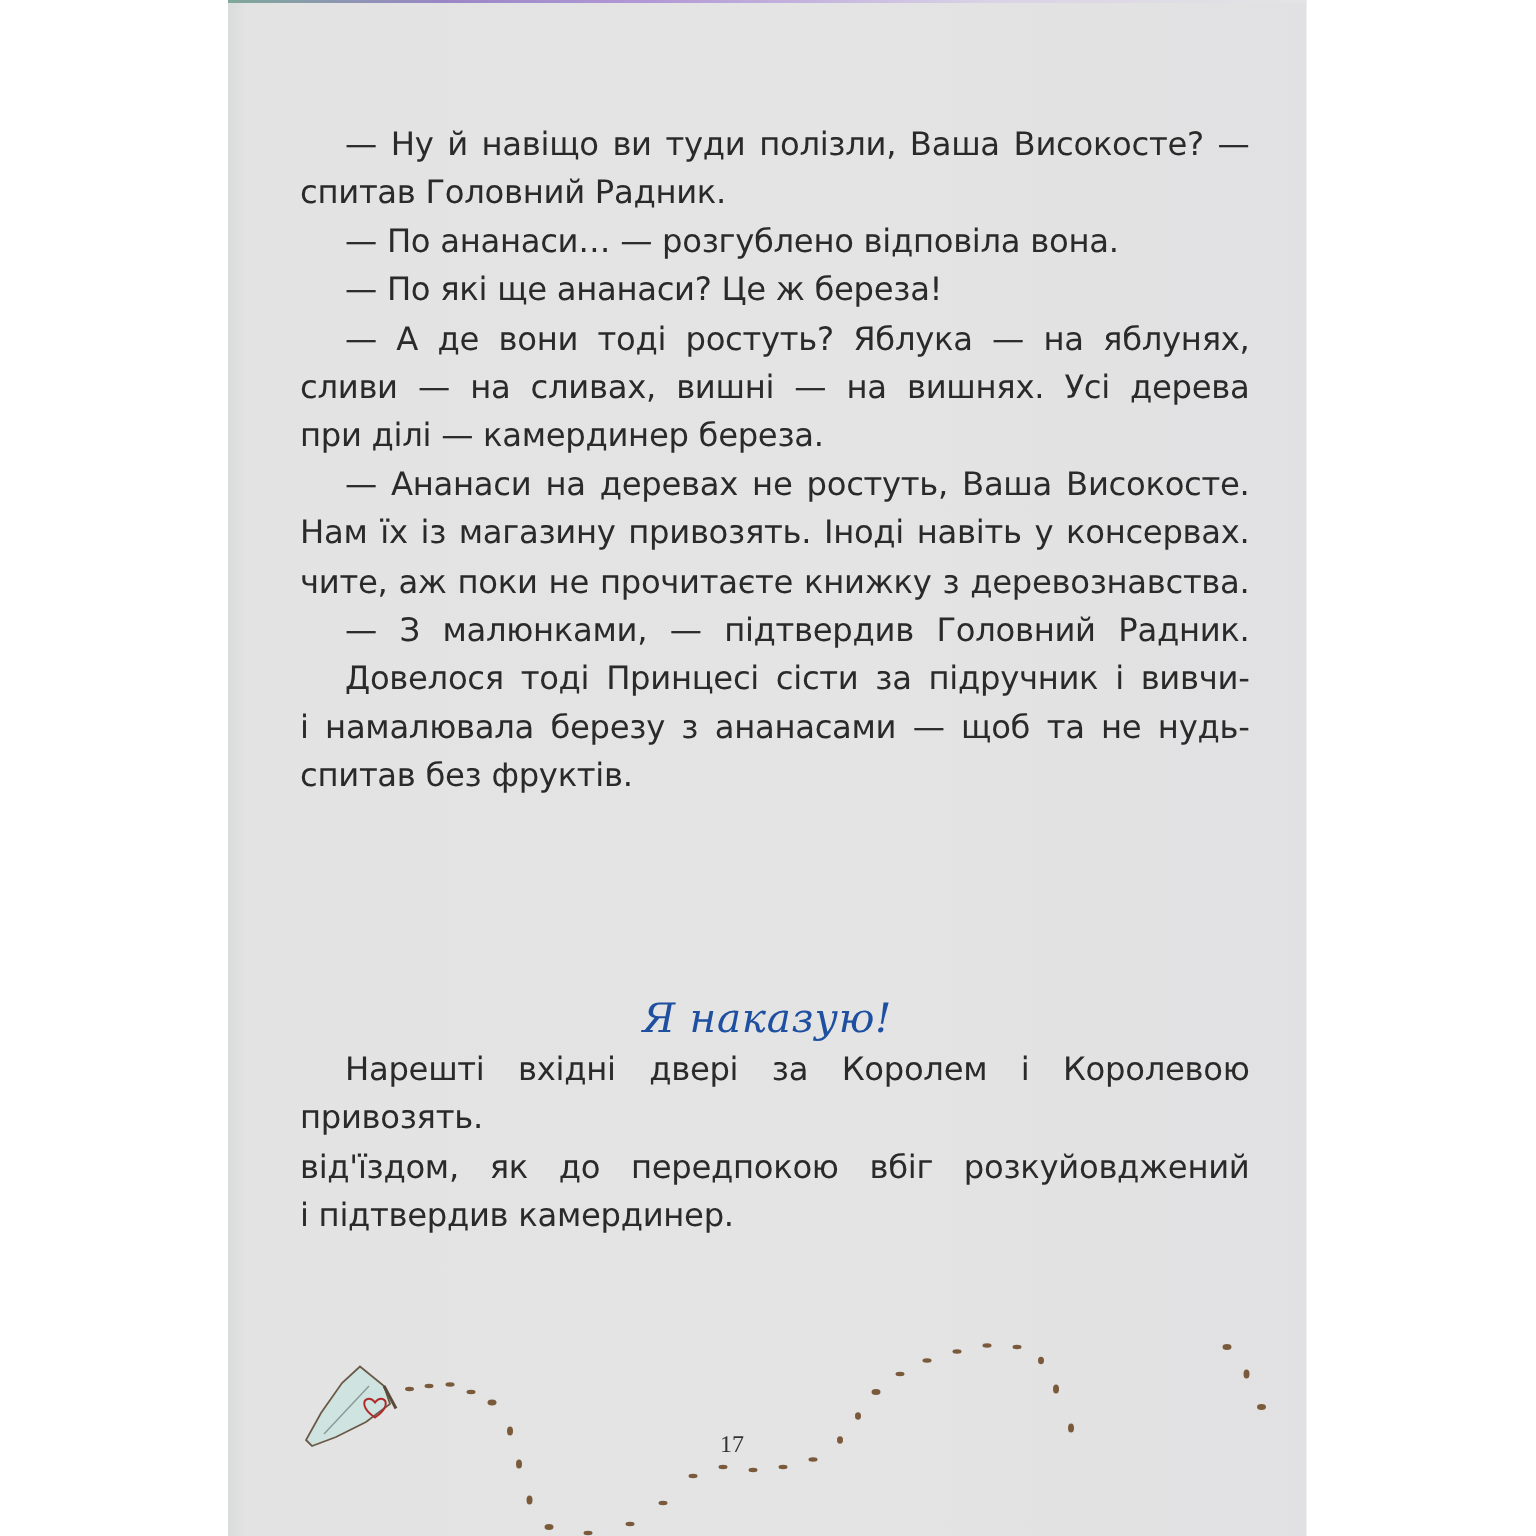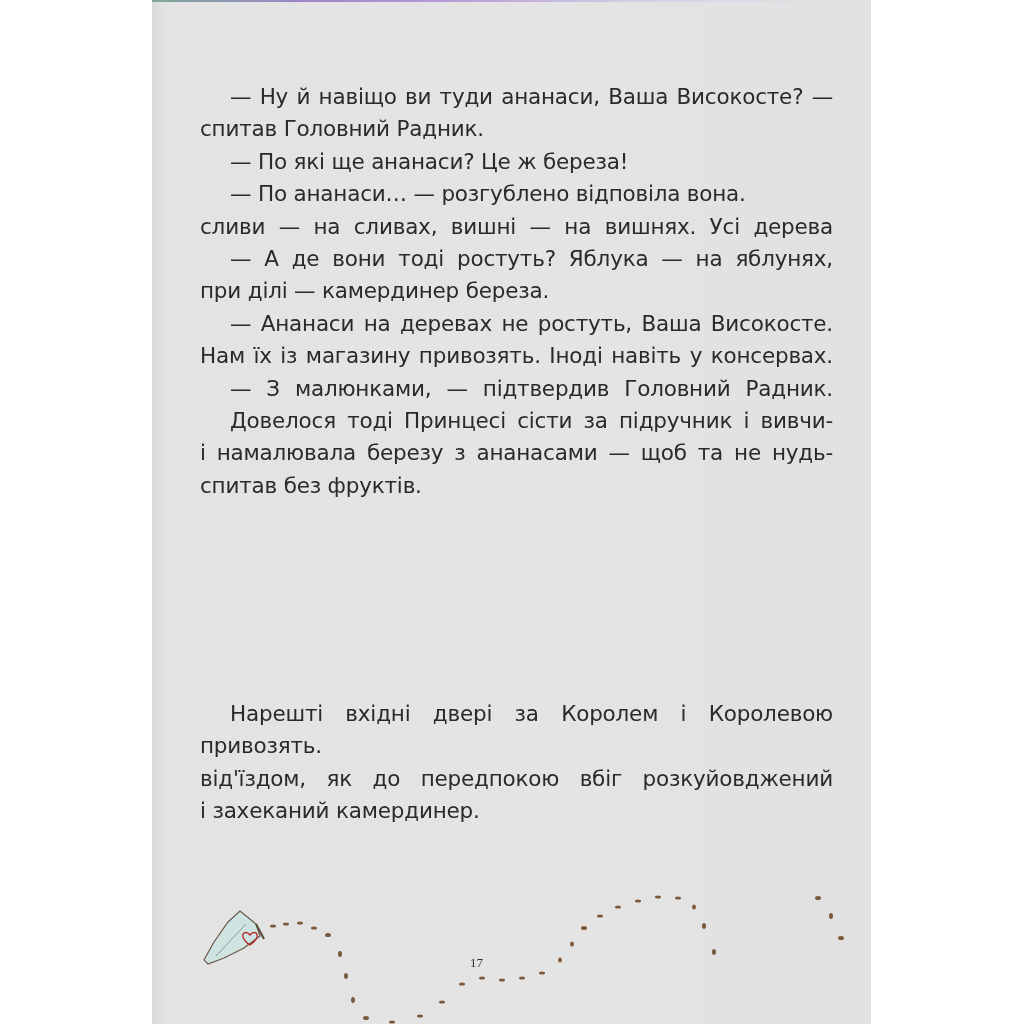--- a/index.html
+++ b/index.html
@@ -58,62 +58,64 @@
       top: 664px;
       text-align: center;
       font-family: "DejaVu Serif", serif;
       font-size: 27px;
       font-style: italic;
       color: #1e4fa0;
       letter-spacing: 0.5px;
     }
     .page-number {
       position: absolute;
-      left: 318px;
+      left: 328px;
       top: 955px;
       font-family: "Liberation Serif", serif;
-      font-size: 13px;
+      font-size: 16px;
       color: #333333;
     }
     .illustration {
       position: absolute;
       left: 0;
       top: 880px;
       width: 719px;
       height: 144px;
     }
   </style>
 </head>
 <body>
 
 <div class="page">
   <div class="top-strip"></div>
 
   <div class="text-block block1">
-    <span class="line indent justify">— Ну й навіщо ви туди ананаси, Ваша Високосте? —</span>
+    <span class="line indent justify">— Ну й навіщо ви туди полізли, Ваша Високосте? —</span>
     <span class="line">спитав Головний Радник.</span>
+    <span class="line indent">— По ананаси… — розгублено відповіла вона.</span>
     <span class="line indent">— По які ще ананаси? Це ж береза!</span>
-    <span class="line indent">— По ананаси… — розгублено відповіла вона.</span>
+    <span class="line indent justify">— А де вони тоді ростуть? Яблука — на яблунях,</span>
     <span class="line justify">сливи — на сливах, вишні — на вишнях. Усі дерева</span>
-    <span class="line indent justify">— А де вони тоді ростуть? Яблука — на яблунях,</span>
     <span class="line">при ділі — камердинер береза.</span>
     <span class="line indent justify">— Ананаси на деревах не ростуть, Ваша Високосте.</span>
     <span class="line justify">Нам їх із магазину привозять. Іноді навіть у консервах.</span>
+    <span class="line justify">чите, аж поки не прочитаєте книжку з деревознавства.</span>
     <span class="line indent justify">— З малюнками, — підтвердив Головний Радник.</span>
     <span class="line indent justify">Довелося тоді Принцесі сісти за підручник і вивчи-</span>
     <span class="line justify">і намалювала березу з ананасами — щоб та не нудь-</span>
     <span class="line">спитав без фруктів.</span>
   </div>
 
+  <div class="heading">Я наказую!</div>
 
   <div class="text-block block2">
     <span class="line indent justify">Нарешті вхідні двері за Королем і Королевою</span>
     <span class="line">привозять.</span>
     <span class="line justify">від'їздом, як до передпокою вбіг розкуйовджений</span>
-    <span class="line">і захеканий камердинер.</span>
+    <span class="line">і підтвердив камердинер.</span>
   </div>
 
   <svg class="illustration" viewBox="0 0 719 144" xmlns="http://www.w3.org/2000/svg">
 
     <g>
       <path d="M88,31 L104,44 L108,56 L92,68 L72,78 L56,84 L52,80 L62,62 L76,42 Z" fill="#cfe3e0" stroke="#6b5a48" stroke-width="1.2"></path>
       <path d="M64,76 L94,44" stroke="#8a9a96" stroke-width="1" fill="none"></path>
       <path d="M104,44 L112,59" stroke="#5a4a3a" stroke-width="2" fill="none"></path>
     </g>
     <g>

